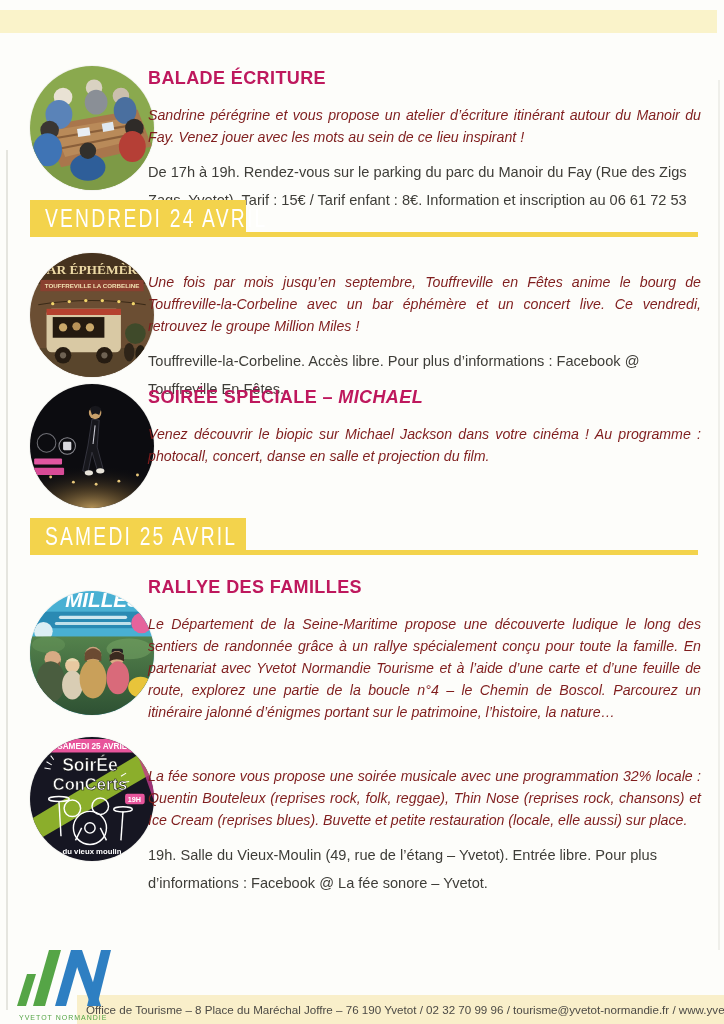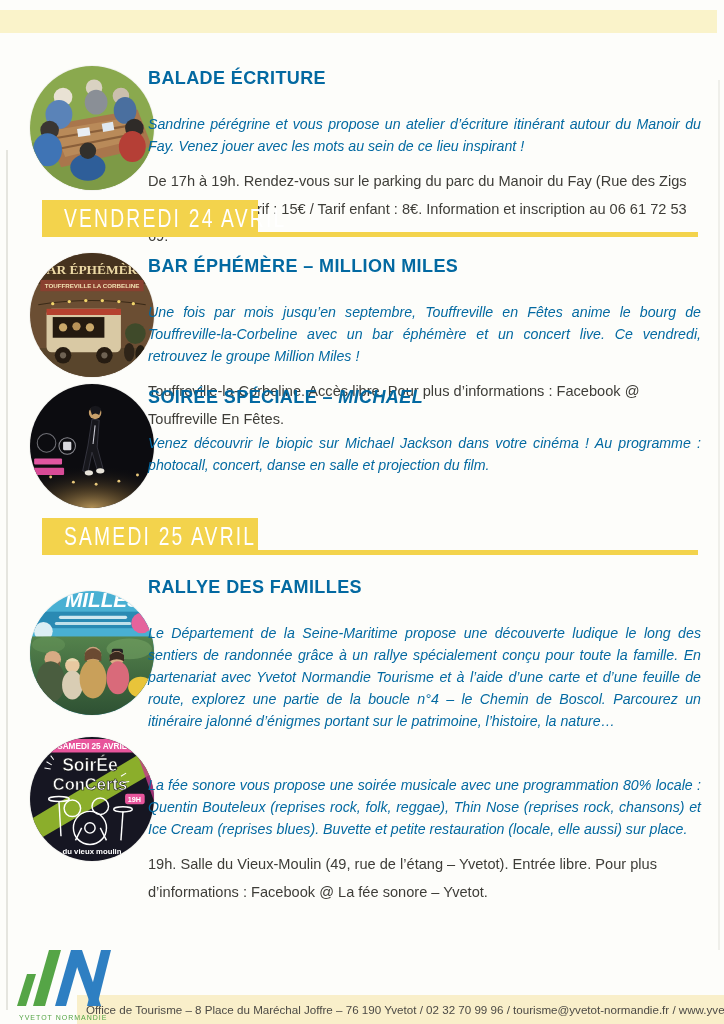--- a/index.html
+++ b/index.html
@@ -8,27 +8,27 @@
 
   
   .scan-edge-left  { position:absolute; left:6px;  top:150px; height:860px; width:2px; background:#dcdcd5; opacity:.75; }
   .scan-edge-right { position:absolute; right:4px; top:80px;  height:870px; width:2px; background:#e6e6df; opacity:.6; }
   .top-band { position:absolute; left:0; top:10px; width:717px; height:23px; background:#faf3ca; }
 
   
   .circle { position:absolute; left:30px; width:124px; height:124px; border-radius:50%; overflow:hidden; box-shadow:0 0 0 1px rgba(0,0,0,0.04); }
   .circle svg { display:block; width:100%; height:100%; }
   .etext { position:absolute; left:148px; width:553px; }
-  .etitle { font-size:18px; font-weight:bold; color:#0369a1; letter-spacing:.4px; }
+  .etitle { font-size:18px; font-weight:bold; color:#be185d; letter-spacing:.4px; }
   .etitle em { font-style:italic;margin-top:40px; }
-  .edesc { margin-top:24px; font-style:italic; font-size:14.2px; line-height:1.55; color:#0369a1; text-align:justify; }
+  .edesc { margin-top:15px; font-style:italic; font-size:14.2px; line-height:1.55; color:#7f1d1d; text-align:justify; }
   .edetails { margin-top:11px; font-size:14.6px; line-height:1.9; color:#3e3d38; }
 
   
-  .banner { position:absolute; left:30px; width:216px; height:37px; background:#f3d34c; display:flex; align-items:center; padding-left:22px; box-sizing:border-box;margin-left:12px; }
+  .banner { position:absolute; left:30px; width:216px; height:37px; background:#f3d34c; display:flex; align-items:center; padding-left:15px; box-sizing:border-box; }
   .banner-text { color:#fff; font-size:26px; font-weight:400; letter-spacing:3px; transform:scaleX(.74); transform-origin:left center; white-space:nowrap; }
   .banner-line { position:absolute; left:246px; width:452px; height:5px; background:#f3d34c; }
 
   
   .footer-strip { position:absolute; left:77px; right:0; top:995px; height:29px; background:#f9efca; display:flex; align-items:center; }
   .footer-text { font-size:11.6px; color:#4c4a45; padding-left:9px; white-space:nowrap; }
   .logo { position:absolute; left:13px; top:948px; width:104px; height:76px; }
 </style>
 </head>
 <body>
@@ -98,21 +98,20 @@
       <circle cx="32" cy="99" r="8" fill="#261c12"></circle>
         <circle cx="32" cy="99" r="3" fill="#6e6253"></circle>
       <circle cx="72" cy="99" r="8" fill="#261c12"></circle>
         <circle cx="72" cy="99" r="3" fill="#6e6253"></circle>
       <circle cx="102" cy="78" r="10" fill="#3f4a2a"></circle>
       <ellipse cx="96" cy="96" rx="5" ry="9" fill="#2e2418"></ellipse>
       <ellipse cx="107" cy="98" rx="5" ry="9" fill="#241d12"></ellipse>
     </svg>
   </div>
   <div class="etext" style="top:256px">
-    <div class="etitle">BAR ÉPHÉMÈRE – MILLION MILES</div>
     <div class="edesc">Une fois par mois jusqu’en septembre, Touffreville en Fêtes anime le bourg de Touffreville-la-Corbeline avec un bar éphémère et un concert live. Ce vendredi, retrouvez le groupe Million Miles !</div>
     <div class="edetails">Touffreville-la-Corbeline. Accès libre. Pour plus d’informations : Facebook @ Touffreville En Fêtes.</div>
   </div>
 
   <div class="circle" style="top:384px">
     <svg viewBox="0 0 120 120">
       <defs>
         <radialGradient id="glowM" cx="50%" cy="85%" r="65%">
           <stop offset="0%" stop-color="#c9a35f" stop-opacity="0.9"></stop>
           <stop offset="45%" stop-color="#7a5f33" stop-opacity="0.5"></stop>
@@ -208,21 +207,21 @@
         <line x1="28" y1="62" x2="30" y2="96"></line>
         <ellipse cx="90" cy="70" rx="9" ry="2.5"></ellipse>
         <line x1="90" y1="72" x2="88" y2="100"></line>
         <line x1="44" y1="100" x2="50" y2="88"></line>
         <line x1="74" y1="100" x2="68" y2="88"></line>
       </g>
       <text x="60" y="113" text-anchor="middle" font-size="7.5" font-weight="bold" fill="#ffffff">du vieux moulin</text>
     </svg>
   </div>
   <div class="etext" style="top:750px">
-    <div class="edesc">La fée sonore vous propose une soirée musicale avec une programmation 80% locale : Quentin Bouteleux (reprises rock, folk, reggae), Thin Nose (reprises rock, chansons) et Ice Cream (reprises blues). Buvette et petite restauration (locale, elle aussi) sur place.</div>
+    <div class="edesc">La fée sonore vous propose une soirée musicale avec une programmation 32% locale : Quentin Bouteleux (reprises rock, folk, reggae), Thin Nose (reprises rock, chansons) et Ice Cream (reprises blues). Buvette et petite restauration (locale, elle aussi) sur place.</div>
     <div class="edetails">19h. Salle du Vieux-Moulin (49, rue de l’étang – Yvetot). Entrée libre. Pour plus d’informations : Facebook @ La fée sonore – Yvetot.</div>
   </div>
 
   <div class="footer-strip">
     <span class="footer-text">Office de Tourisme – 8 Place du Maréchal Joffre – 76 190 Yvetot / 02 32 70 99 96 / tourisme@yvetot-normandie.fr / www.yvetot-normandie-tourisme.fr</span>
   </div>
   <div class="logo">
     <svg viewBox="0 0 104 76">
       <polygon points="4,58 14,26 23,26 13,58" fill="#55a546"></polygon>
       <polygon points="20,58 36,2 48,2 32,58" fill="#55a546"></polygon>

